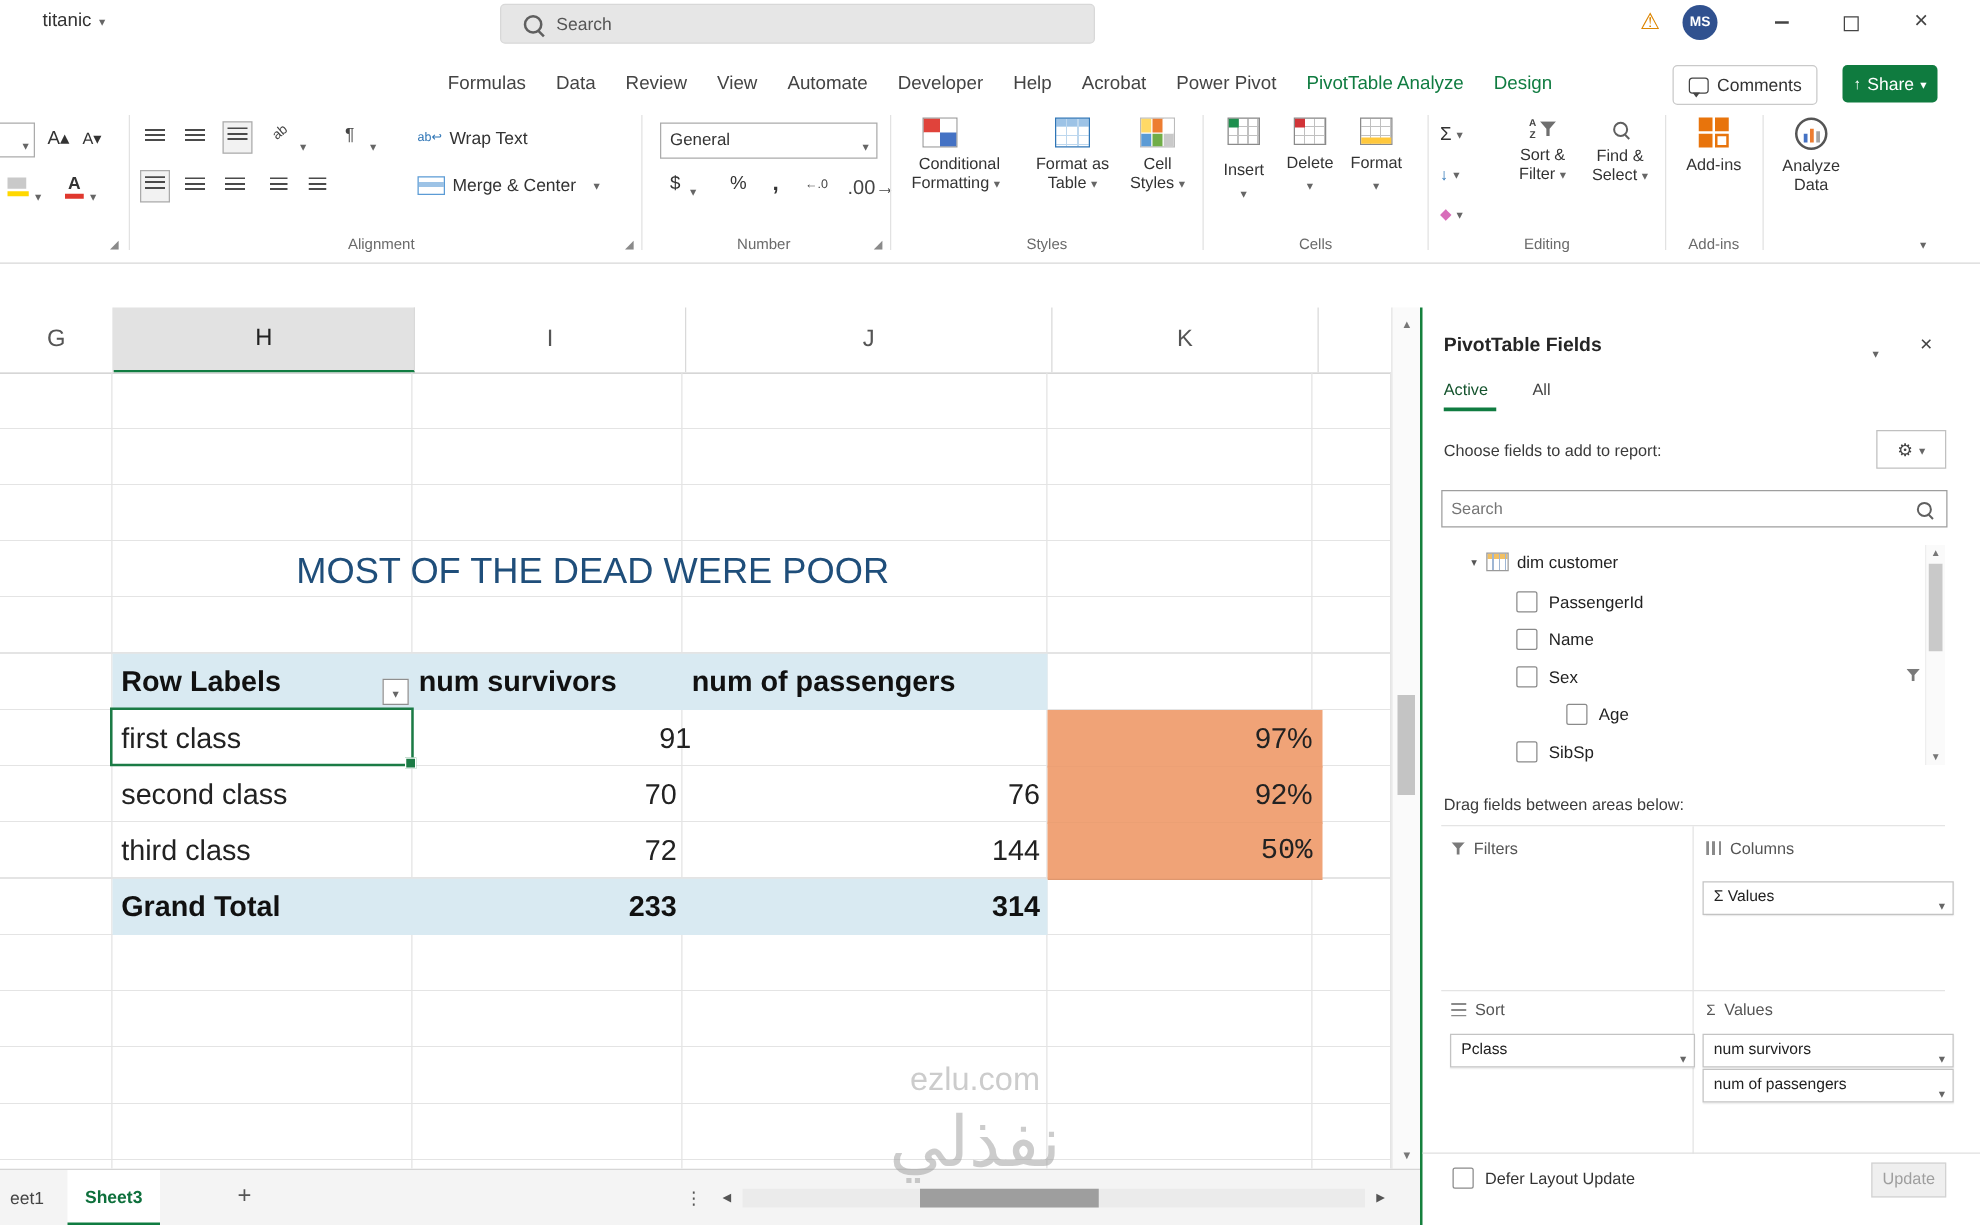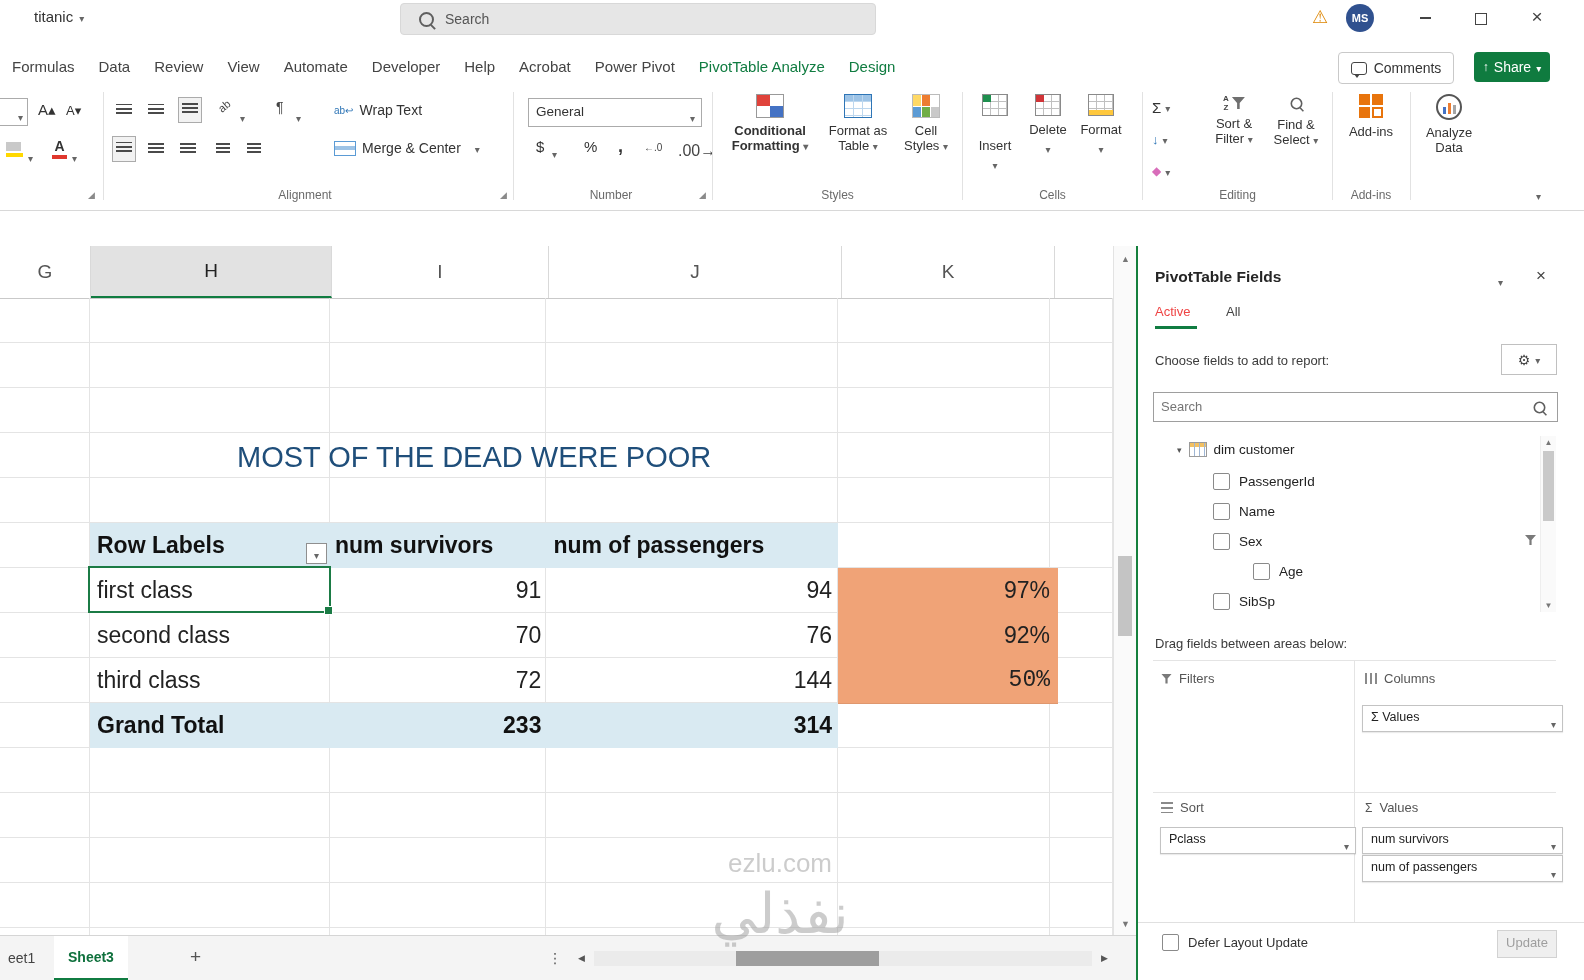--- a/index.html
+++ b/index.html
@@ -59,21 +59,21 @@
     <div class="abs" style="left:1402px;top:0;width:46px;height:36px;">
         <span style="display:block;width:11px;height:2px;background:#444;margin:17px auto 0"></span>
       </div>
     <div class="abs" style="left:1458px;top:0;width:46px;height:36px;">
         <span style="display:block;width:10px;height:10px;border:1.5px solid #444;margin:13px auto 0"></span>
       </div>
     <div class="abs" style="left:1514px;top:0;width:46px;height:36px;text-align:center;font-size:19px;line-height:34px;color:#444;">×</div>
   </div>
 
   <div class="abs" style="left:0;top:47px;width:1584px;height:39px;">
-    <div class="flex" style="height:100%;padding-left:0;">
+    <div class="flex" style="height:100%;padding-left:16px;justify-content:center;">
       <div class="rtab">Formulas</div>
       <div class="rtab">Data</div>
       <div class="rtab">Review</div>
       <div class="rtab">View</div>
       <div class="rtab">Automate</div>
       <div class="rtab">Developer</div>
       <div class="rtab">Help</div>
       <div class="rtab">Acrobat</div>
       <div class="rtab">Power Pivot</div>
       <div class="rtab ctx">PivotTable Analyze</div>
@@ -145,21 +145,21 @@
     <span class="chev abs" style="left:552px;top:58px"></span>
     <div class="abs" style="left:584px;top:52px;font-size:15px;color:#333">%</div>
     <div class="abs" style="left:618px;top:50px;font-size:18px;font-weight:bold;color:#333">,</div>
     <div class="abs" style="left:644px;top:56px;font-size:10px;color:#444">←.0</div>
     <div class="abs" style="left:678px;top:56px;font-size:16px;color:#444">.00→</div>
     <div class="glabel" style="left:515px;width:192px">Number</div>
     <div class="dlg" style="left:699px">◢</div>
 
     <div class="vsep" style="left:712px"></div>
 
-    <div class="abs" style="left:722px;top:8px;width:96px;text-align:center;font-weight:bold;">
+    <div class="abs" style="left:704px;top:8px;width:96px;text-align:right;">
       <div class="cfico" style="margin:0 auto">
         <span style="background:#E0433B"></span>
           <span style="background:#fff"></span>
           <span style="background:#fff"></span>
           <span style="background:#4472C4"></span>
       </div>
       <div style="font-size:13px;color:#333;margin-top:5px;line-height:15px">
         <span>Conditional</span><br>
         <span>Formatting</span> <span class="chev"></span>
       </div>
@@ -186,21 +186,21 @@
       </div>
     </div>
     <div class="glabel" style="left:715px;width:245px">Styles</div>
 
     <div class="vsep" style="left:962px"></div>
 
     <div class="abs" style="left:970px;top:8px;width:50px;text-align:center;">
       <div class="tblico" style="margin:0 auto">
           <span class="tag" style="background:#1E8F4E"></span>
         </div>
-      <div style="font-size:13px;color:#333;margin-top:22px">Insert</div>
+      <div style="font-size:13px;color:#333;margin-top:12px">Insert</div>
       <div class="chev" style="margin-top:2px"></div>
     </div>
     <div class="abs" style="left:1023px;top:8px;width:50px;text-align:center;">
       <div class="tblico" style="margin:0 auto">
           <span class="tag" style="background:#D13438"></span>
         </div>
       <div style="font-size:13px;color:#333;margin-top:6px">Delete</div>
       <div class="chev" style="margin-top:2px"></div>
     </div>
     <div class="abs" style="left:1076px;top:8px;width:50px;text-align:center;">
@@ -302,21 +302,20 @@
       <div style="width:216px;padding-left:4px;line-height:45px;">num survivors</div>
       <div style="width:292px;padding-left:8px;line-height:45px;">num of passengers</div>
     </div>
     <div class="abs" style="left:306px;top:245px;width:19px;height:19px;background:#fff;border:1px solid #8F8F8F;display:flex;align-items:center;justify-content:center;">
       <span class="chev"></span>
     </div>
 
     <div class="prow" style="left:90px;top:270px;width:748px;display:flex;">
       <div style="width:240px;padding-left:7px;">first class</div>
       <div class="cellnum" style="width:216px;">91</div>
-      <div class="cellnum" style="width:292px;">94</div>
     </div>
     <div class="prow" style="left:90px;top:315px;width:748px;display:flex;">
       <div style="width:240px;padding-left:7px;">second class</div>
       <div class="cellnum" style="width:216px;">70</div>
       <div class="cellnum" style="width:292px;">76</div>
     </div>
     <div class="prow" style="left:90px;top:360px;width:748px;display:flex;">
       <div style="width:240px;padding-left:7px;">third class</div>
       <div class="cellnum" style="width:216px;">72</div>
       <div class="cellnum" style="width:292px;">144</div>
@@ -359,21 +358,21 @@
       <span style="position:absolute;left:158px;top:0;width:143px;height:15px;background:#9E9E9E;"></span>
       <span style="position:absolute;right:0;top:2px;font-size:9px;color:#555">▶</span>
     </div>
   </div>
 
   <div class="abs" style="left:1136px;top:246px;width:448px;height:734px;background:#fff;border-left:2px solid #15803d;font-size:13px;">
     <div style="position:absolute;left:17px;top:22px;font-size:15.5px;font-weight:bold;color:#252525;">PivotTable Fields</div>
     <span class="chev" style="position:absolute;left:360px;top:28px;"></span>
     <div style="position:absolute;left:398px;top:20px;font-size:17px;color:#444;">×</div>
 
-    <div style="position:absolute;left:17px;top:58px;color:#ef4444;">Active</div>
+    <div style="position:absolute;left:17px;top:58px;color:#14532d;">Active</div>
     <div style="position:absolute;left:17px;top:80px;width:42px;height:3px;background:#107C41;"></div>
     <div style="position:absolute;left:88px;top:58px;color:#444;">All</div>
 
     <div style="position:absolute;left:17px;top:107px;color:#3B3B3B;">Choose fields to add to report:</div>
     <div class="flex" style="position:absolute;left:363px;top:98px;width:54px;height:29px;border:1px solid #C0C0C0;justify-content:center;gap:5px;">
       <span style="font-size:14px;color:#444">⚙</span>
       <span class="chev"></span>
     </div>
 
     <div style="position:absolute;left:15px;top:146px;width:403px;height:28px;border:1px solid #9E9E9E;">

